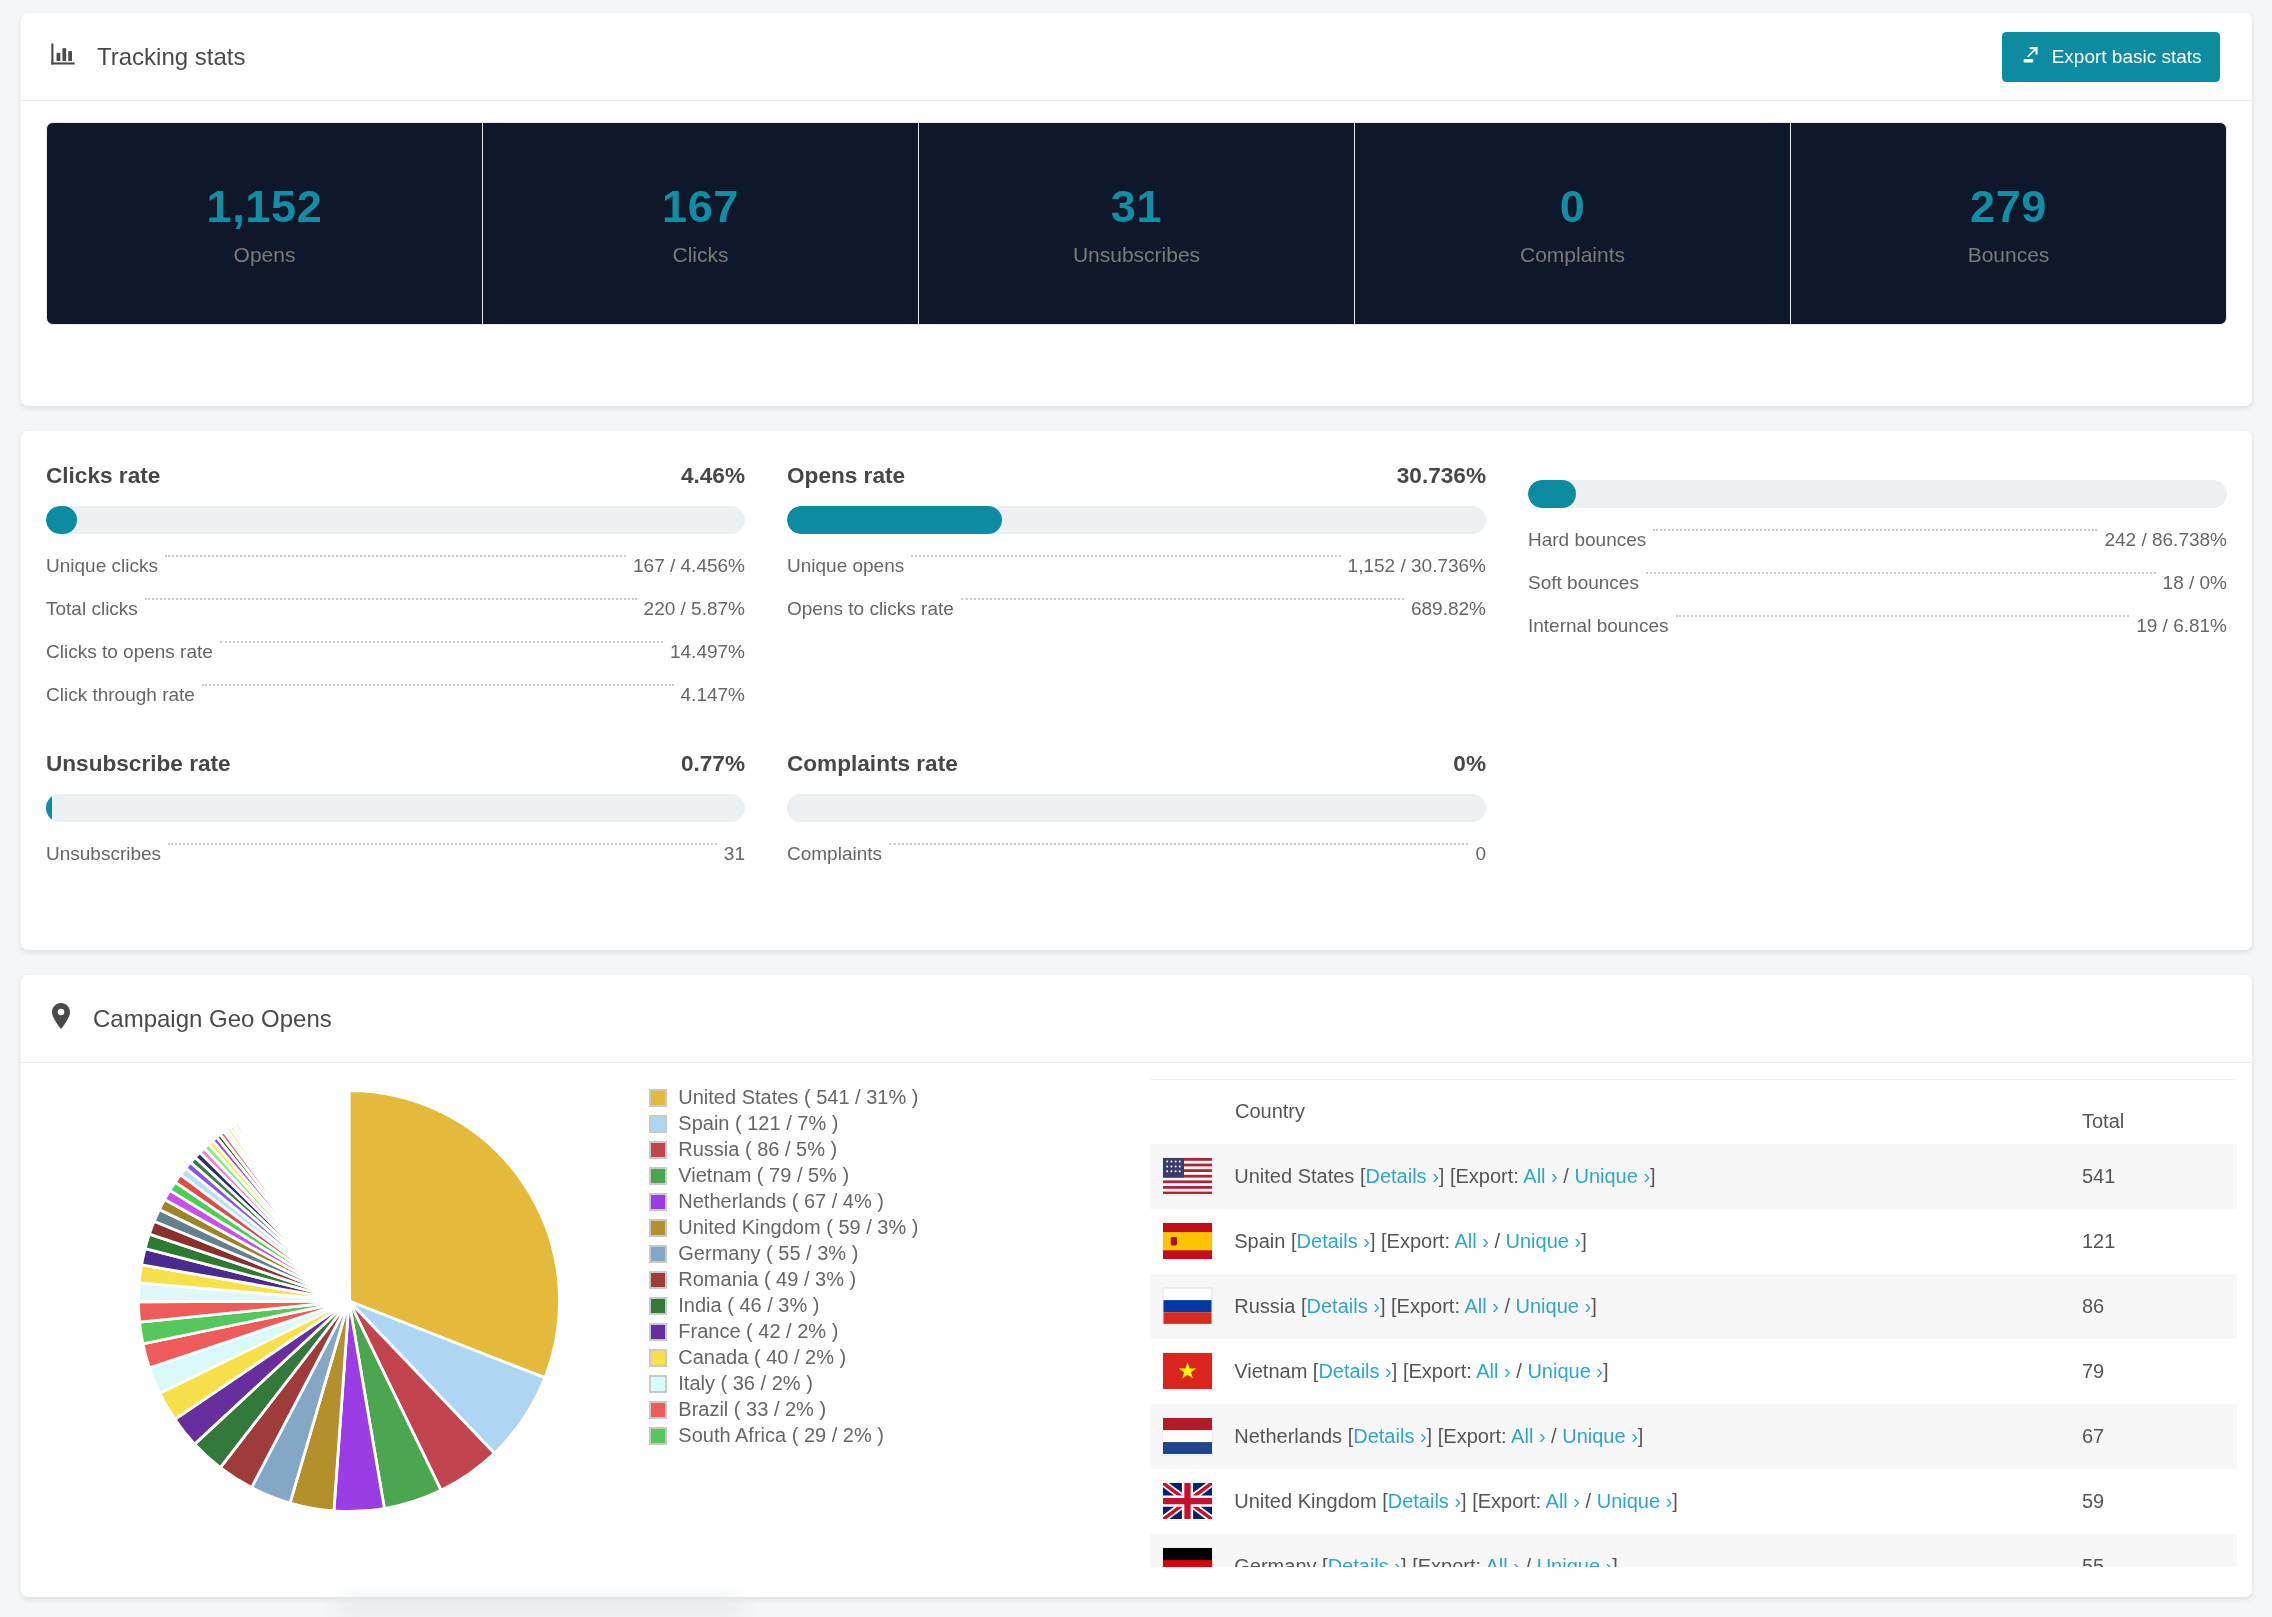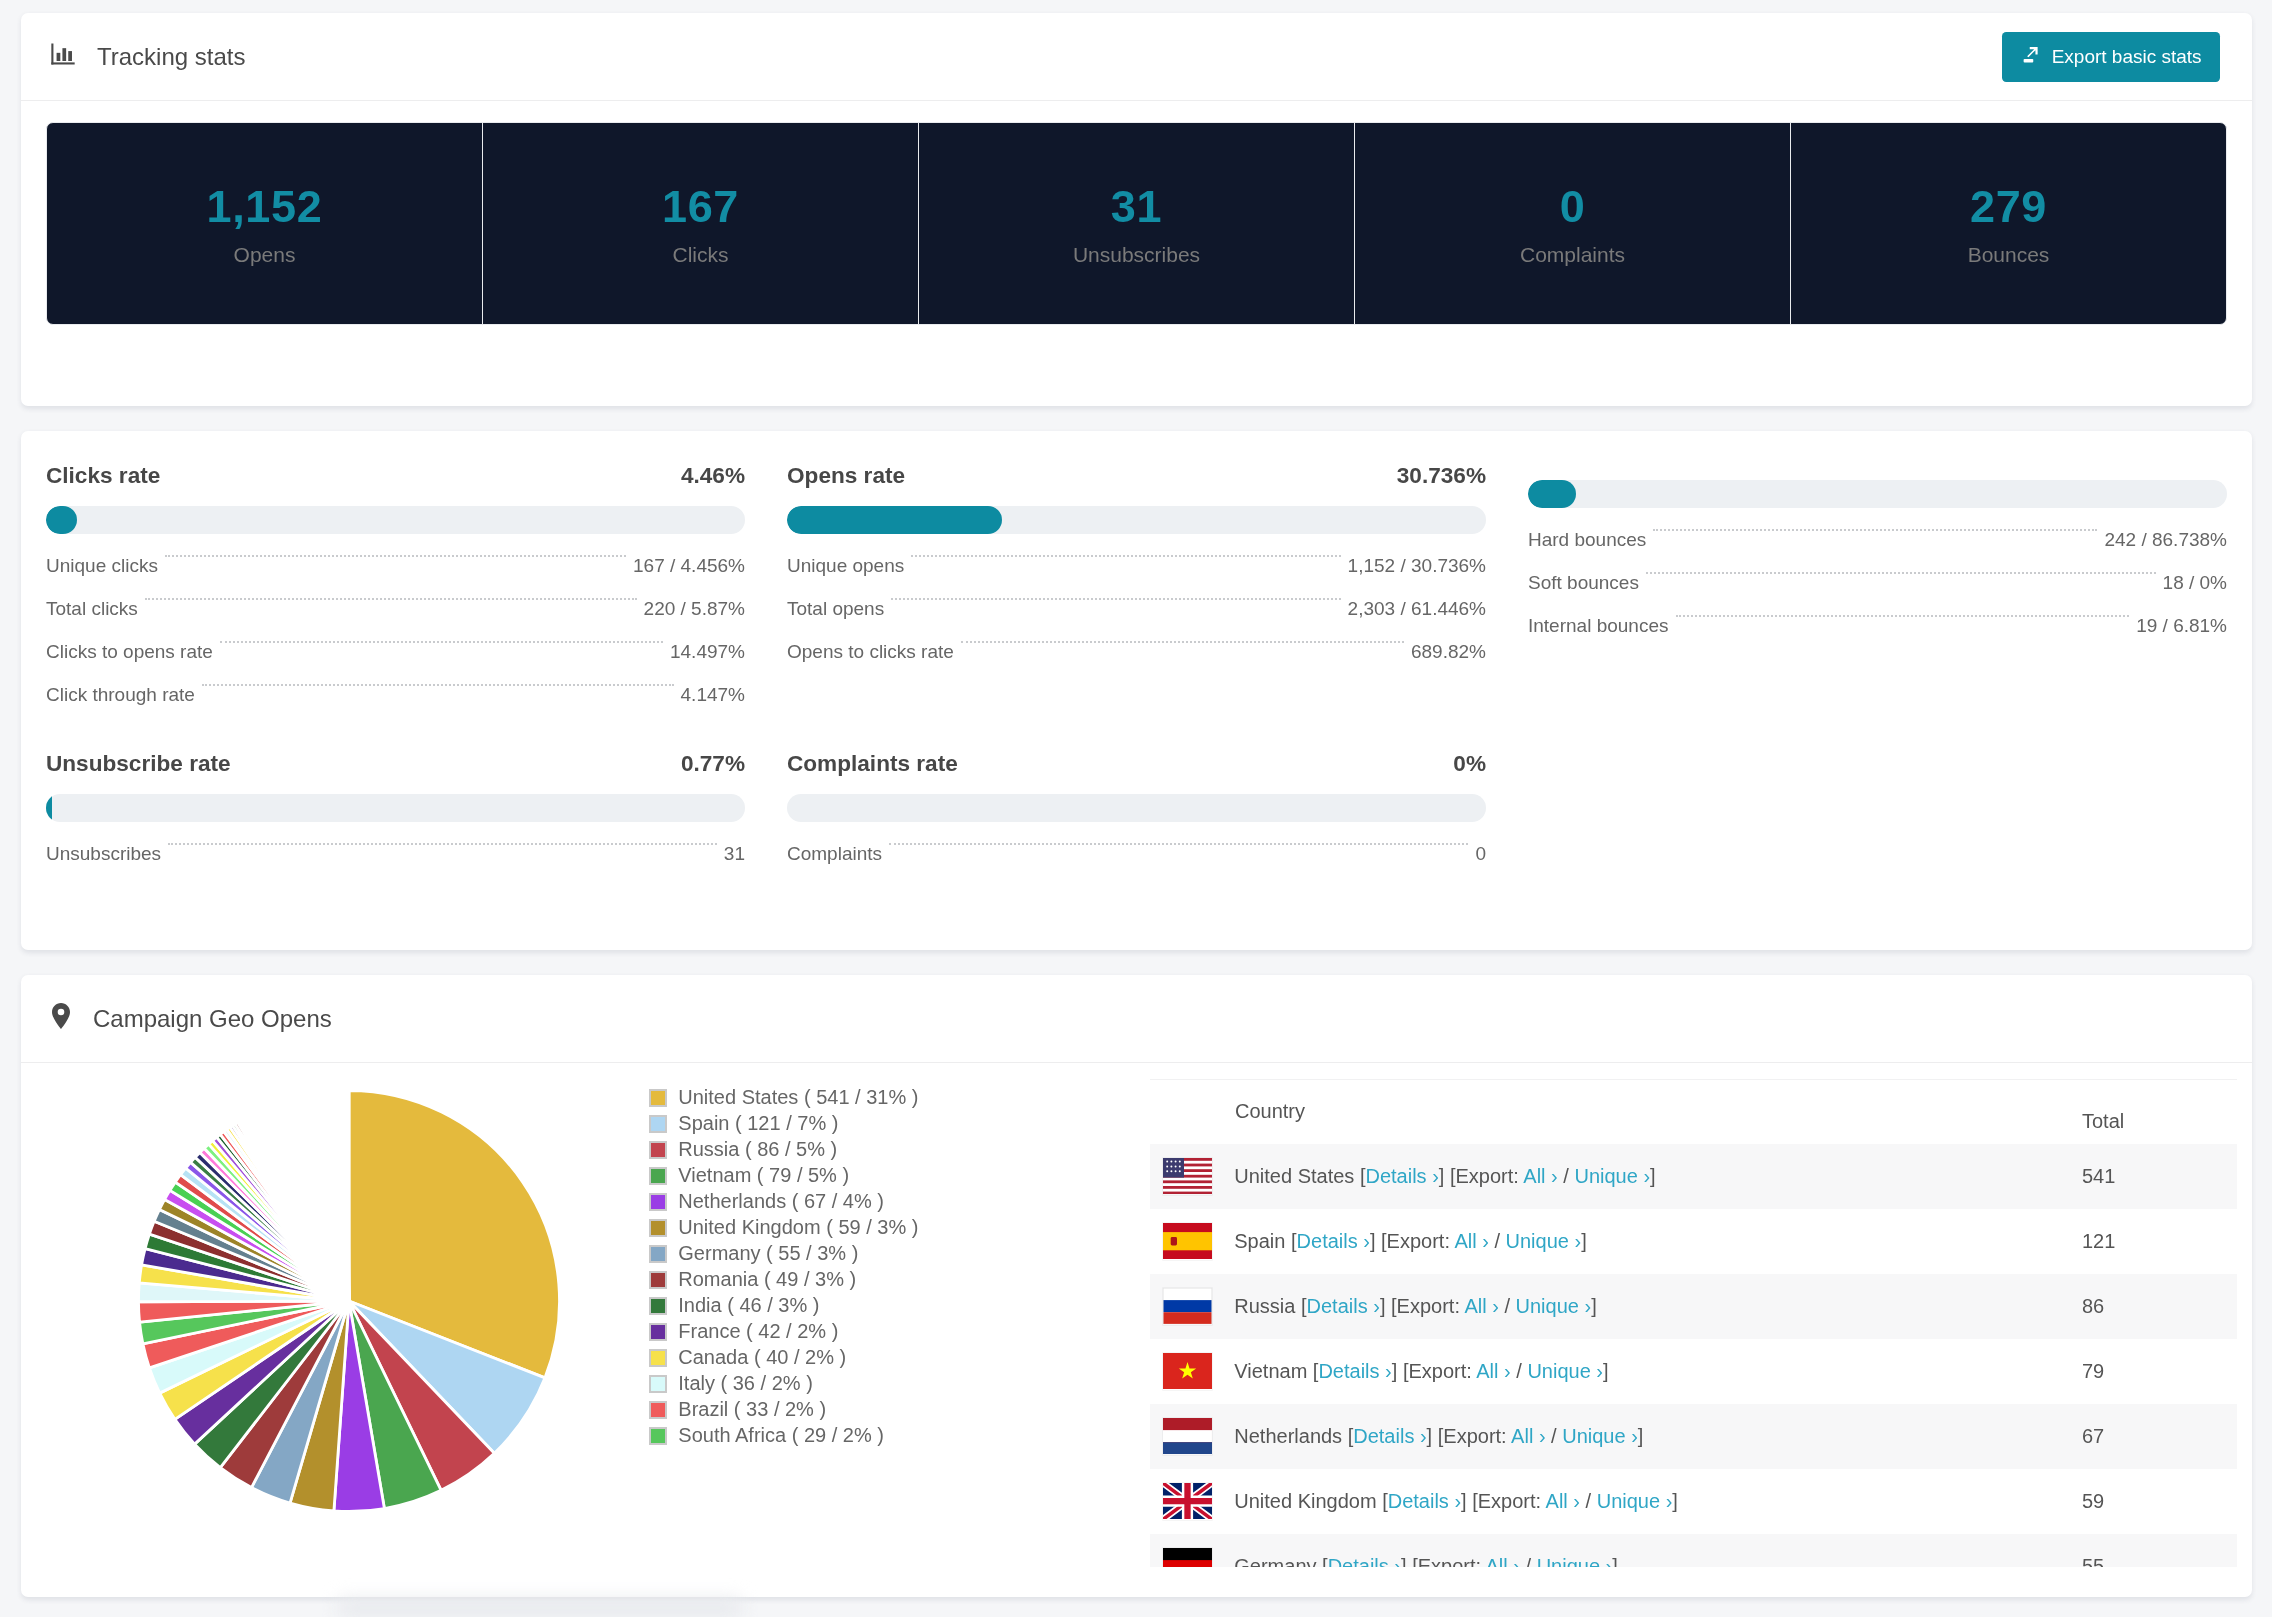--- a/index.html
+++ b/index.html
@@ -154,25 +154,20 @@
           <span>30.736%</span>
         </div>
         <div class="rate-bar">
           <div class="rate-fill" style="width: 30.736%;"></div>
         </div>
         <div class="rate-rows">
           <div class="dot-row">
             <span class="lbl">Unique opens</span>
             <span class="dots"></span>
             <span class="val">1,152 / 30.736%</span>
-          </div>
-          <div class="dot-row">
-            <span class="lbl">Total opens</span>
-            <span class="dots"></span>
-            <span class="val">2,303 / 61.446%</span>
           </div>
           <div class="dot-row">
             <span class="lbl">Opens to clicks rate</span>
             <span class="dots"></span>
             <span class="val">689.82%</span>
           </div>
         </div>
       </div>
       <div class="rate-section">
         <div class="rate-bar">

